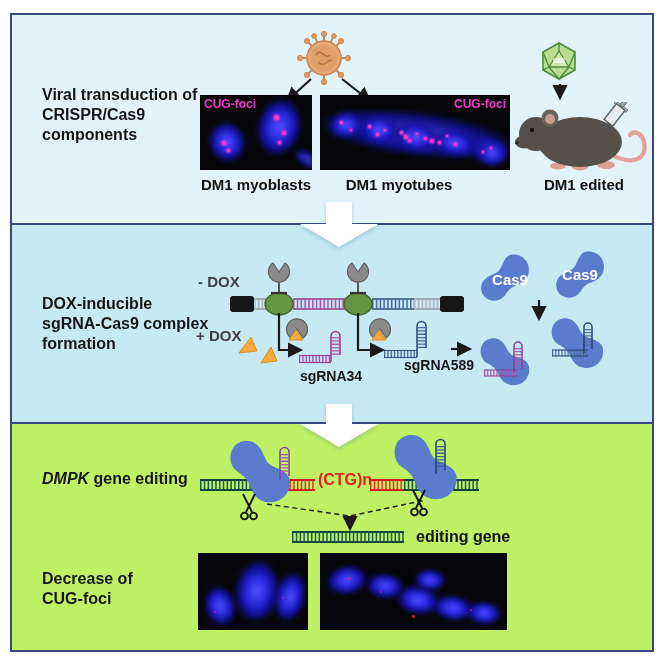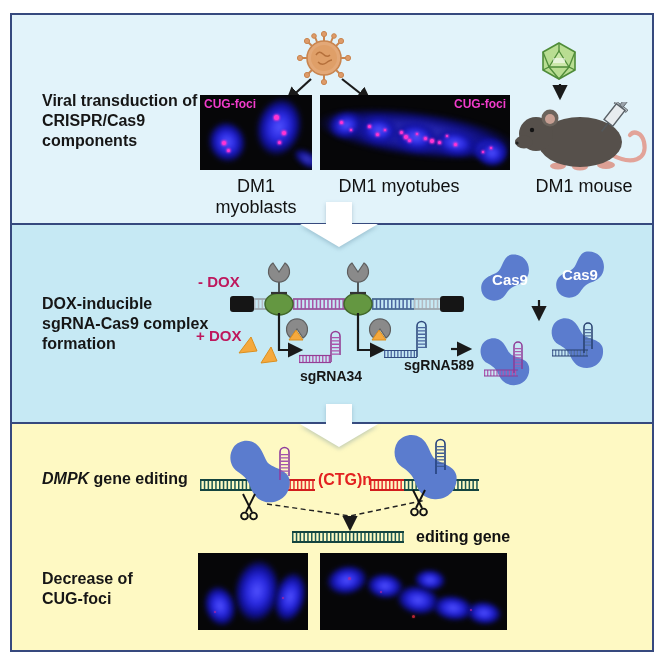--- a/index.html
+++ b/index.html
@@ -1,47 +1,47 @@
 <!DOCTYPE html>
 <html><head>
 <meta charset="utf-8">
 <style>
   html,body{margin:0;padding:0;background:#fff;}
   .fig{position:relative;width:664px;height:664px;background:#fff;font-family:"Liberation Sans",sans-serif;overflow:hidden;}
   .abs{position:absolute;}
   .panel{position:absolute;left:10px;width:644px;border:2px solid #36497E;box-sizing:border-box;}
   .p1{top:13px;height:212px;background:#E2F3FA;}
   .p2{top:223px;height:201px;background:#C6E9F4;}
-  .p3{top:422px;height:230px;background:#fef9c3;}
+  .p3{top:422px;height:230px;background:#bef264;}
   .ptitle{position:absolute;font-size:16px;font-weight:bold;color:#161616;line-height:1.25;}
-  .caption{position:absolute;font-size:18px;font-weight:normal;color:#111;text-align:center;}
+  .caption{position:absolute;font-size:15px;font-weight:bold;color:#111;text-align:center;}
   .micro{position:absolute;background:#060608;overflow:hidden;}
   .nuc{position:absolute;border-radius:50%;background:radial-gradient(closest-side,#5252ff 0%,#2a2ae0 42%,#10109a 72%,rgba(10,10,70,0) 100%);filter:blur(2px);}
   .nuc.dimmer{opacity:.75;}
   .dot{position:absolute;border-radius:50%;background:#ff34d2;box-shadow:0 0 2px 1px rgba(255,52,210,.75);}
   .dot.dim{background:#b8259a;box-shadow:0 0 2px rgba(200,40,150,.5);opacity:.8;}
   .dot.red{background:#d62a3c;box-shadow:0 0 2px rgba(214,42,60,.6);opacity:.85;}
   .overlay-label{position:absolute;font-size:12px;font-weight:600;color:#F03CCB;}
-  .doxlabel{position:absolute;font-size:15px;font-weight:bold;color:#be185d;}
+  .doxlabel{position:absolute;font-size:15px;font-weight:bold;color:#404040;}
   .sglabel{position:absolute;font-size:14px;font-weight:bold;color:#161616;text-align:center;}
   .cas9label{position:absolute;font-size:15px;font-weight:600;color:#fff;text-align:center;}
   .ctg{position:absolute;font-size:16px;font-weight:bold;color:#E32120;}
   .edited{position:absolute;font-size:16px;font-weight:bold;color:#111;}
   .barrow{position:absolute;z-index:6;filter:drop-shadow(0 2px 2px rgba(80,120,145,.35));}
   .barrow .shaft{position:absolute;background:#fff;}
   .barrow .head{position:absolute;width:0;height:0;border-left:39px solid transparent;border-right:39px solid transparent;border-top:23px solid #fff;}
   .ital{font-style:italic;}
 </style>
 </head>
 <body>
 
 <div class="fig">
 
   <section class="panel p1">
-    <div class="ptitle" style="left:30px;top:76px;width:162px;">Viral transduction of CRISPR/Cas9 components</div>
+    <div class="ptitle" style="left:30px;top:70px;width:162px;">Viral transduction of CRISPR/Cas9 components</div>
 
     <svg class="abs" style="left:283px;top:14px;" width="58" height="58" viewBox="0 0 58 58">
       <g stroke="#C9854F" fill="#DE9B69">
         <g stroke-width="2">
           <line x1="29" y1="12" x2="29" y2="6"></line>
             <line x1="29" y1="46" x2="29" y2="52"></line>
           <line x1="12" y1="29" x2="6" y2="29"></line>
             <line x1="46" y1="29" x2="52" y2="29"></line>
           <line x1="17" y1="17" x2="13" y2="13"></line>
             <line x1="41" y1="17" x2="45" y2="13"></line>
@@ -161,21 +161,21 @@
       <circle cx="36" cy="17" r="5" fill="#C79F93"></circle>
       <circle cx="18" cy="28" r="2.2" fill="#141414"></circle>
       <circle cx="3" cy="41" r="1.6" fill="#222"></circle>
       <g transform="translate(110,0) rotate(38)">
         <rect x="-7" y="4" width="15" height="3" fill="#B9C0C6" stroke="#596066" stroke-width="0.8"></rect>
         <rect x="-1.5" y="-6" width="4" height="11" fill="#9AA2AA" stroke="#596066" stroke-width="0.8"></rect>
         <rect x="-5" y="6" width="11" height="20" fill="#E8ECEF" stroke="#596066" stroke-width="1.4"></rect>
         <line x1="0.5" y1="26" x2="0.5" y2="37" stroke="#53585C" stroke-width="1.6"></line>
       </g>
     </svg>
-    <div class="caption" style="left:502px;top:161px;width:140px;">DM1 mouse</div>
+    <div class="caption" style="left:502px;top:161px;width:140px;">DM1 edited</div>
   </section>
 
   <div class="barrow" style="left:300px;top:202px;width:78px;height:46px;">
     <div class="shaft" style="left:26px;top:0;width:26px;height:22px;"></div>
     <div class="head" style="left:0;top:22px;"></div>
   </div>
 
   <section class="panel p2">
     <div class="ptitle" style="left:30px;top:69px;width:172px;">DOX-inducible sgRNA-Cas9 complex formation</div>
     <div class="doxlabel" style="left:186px;top:48px;">- DOX</div>

